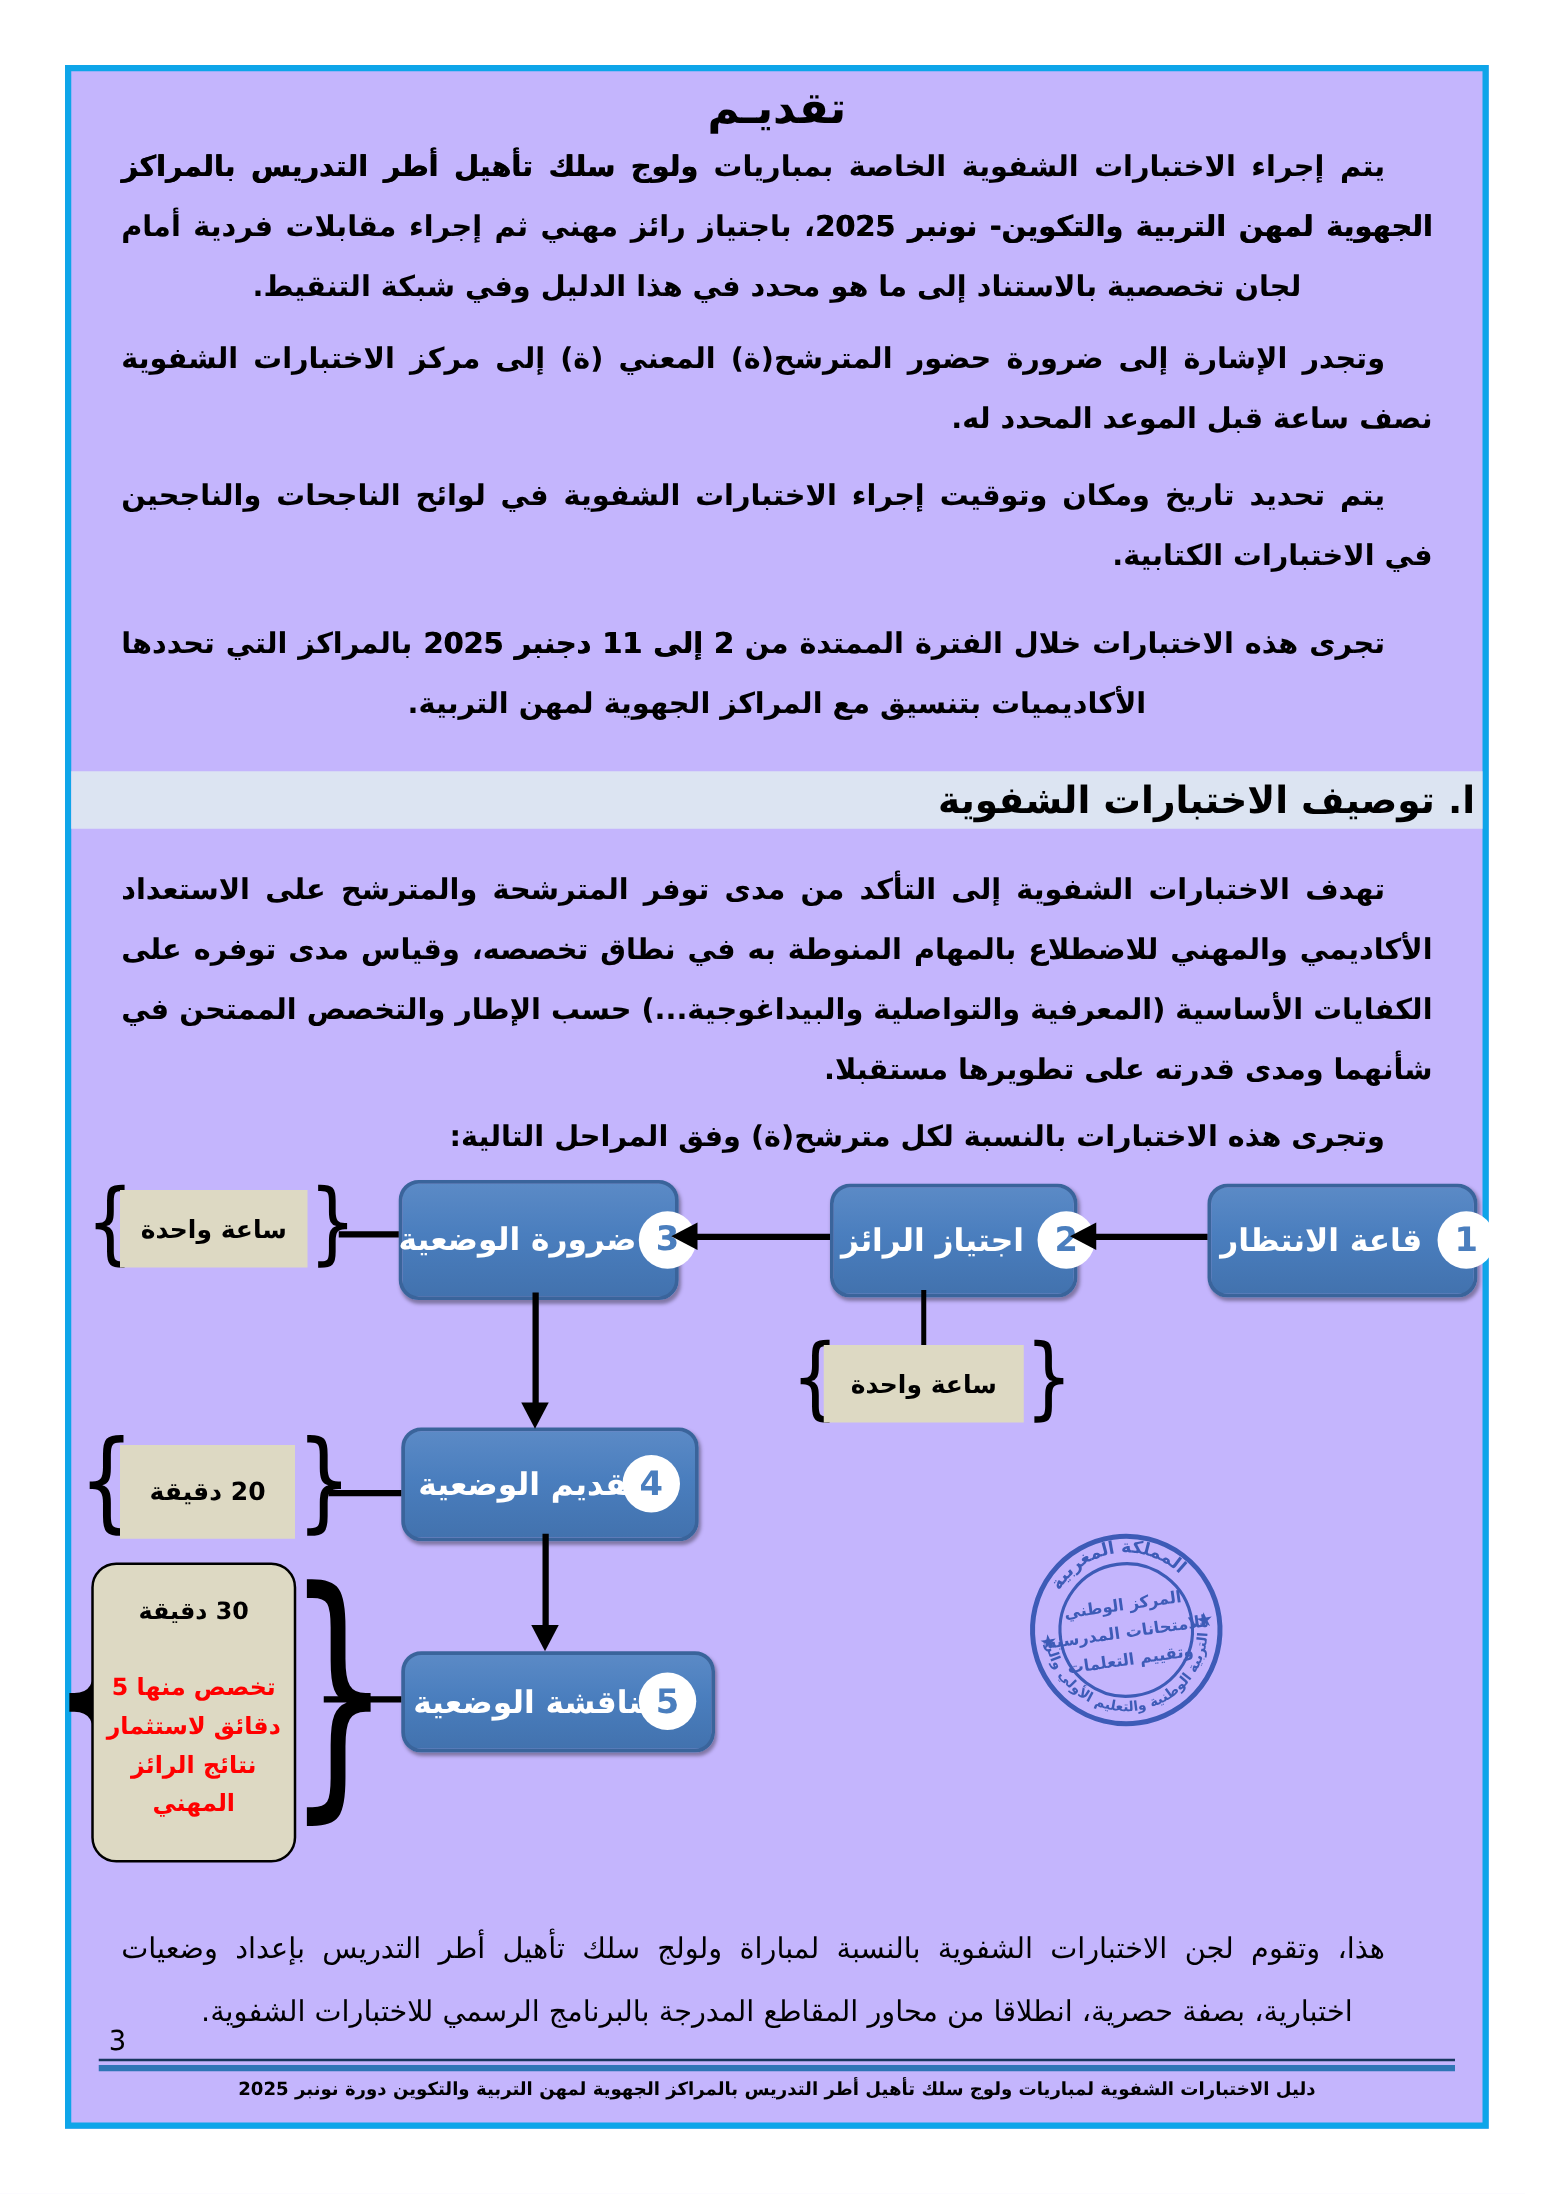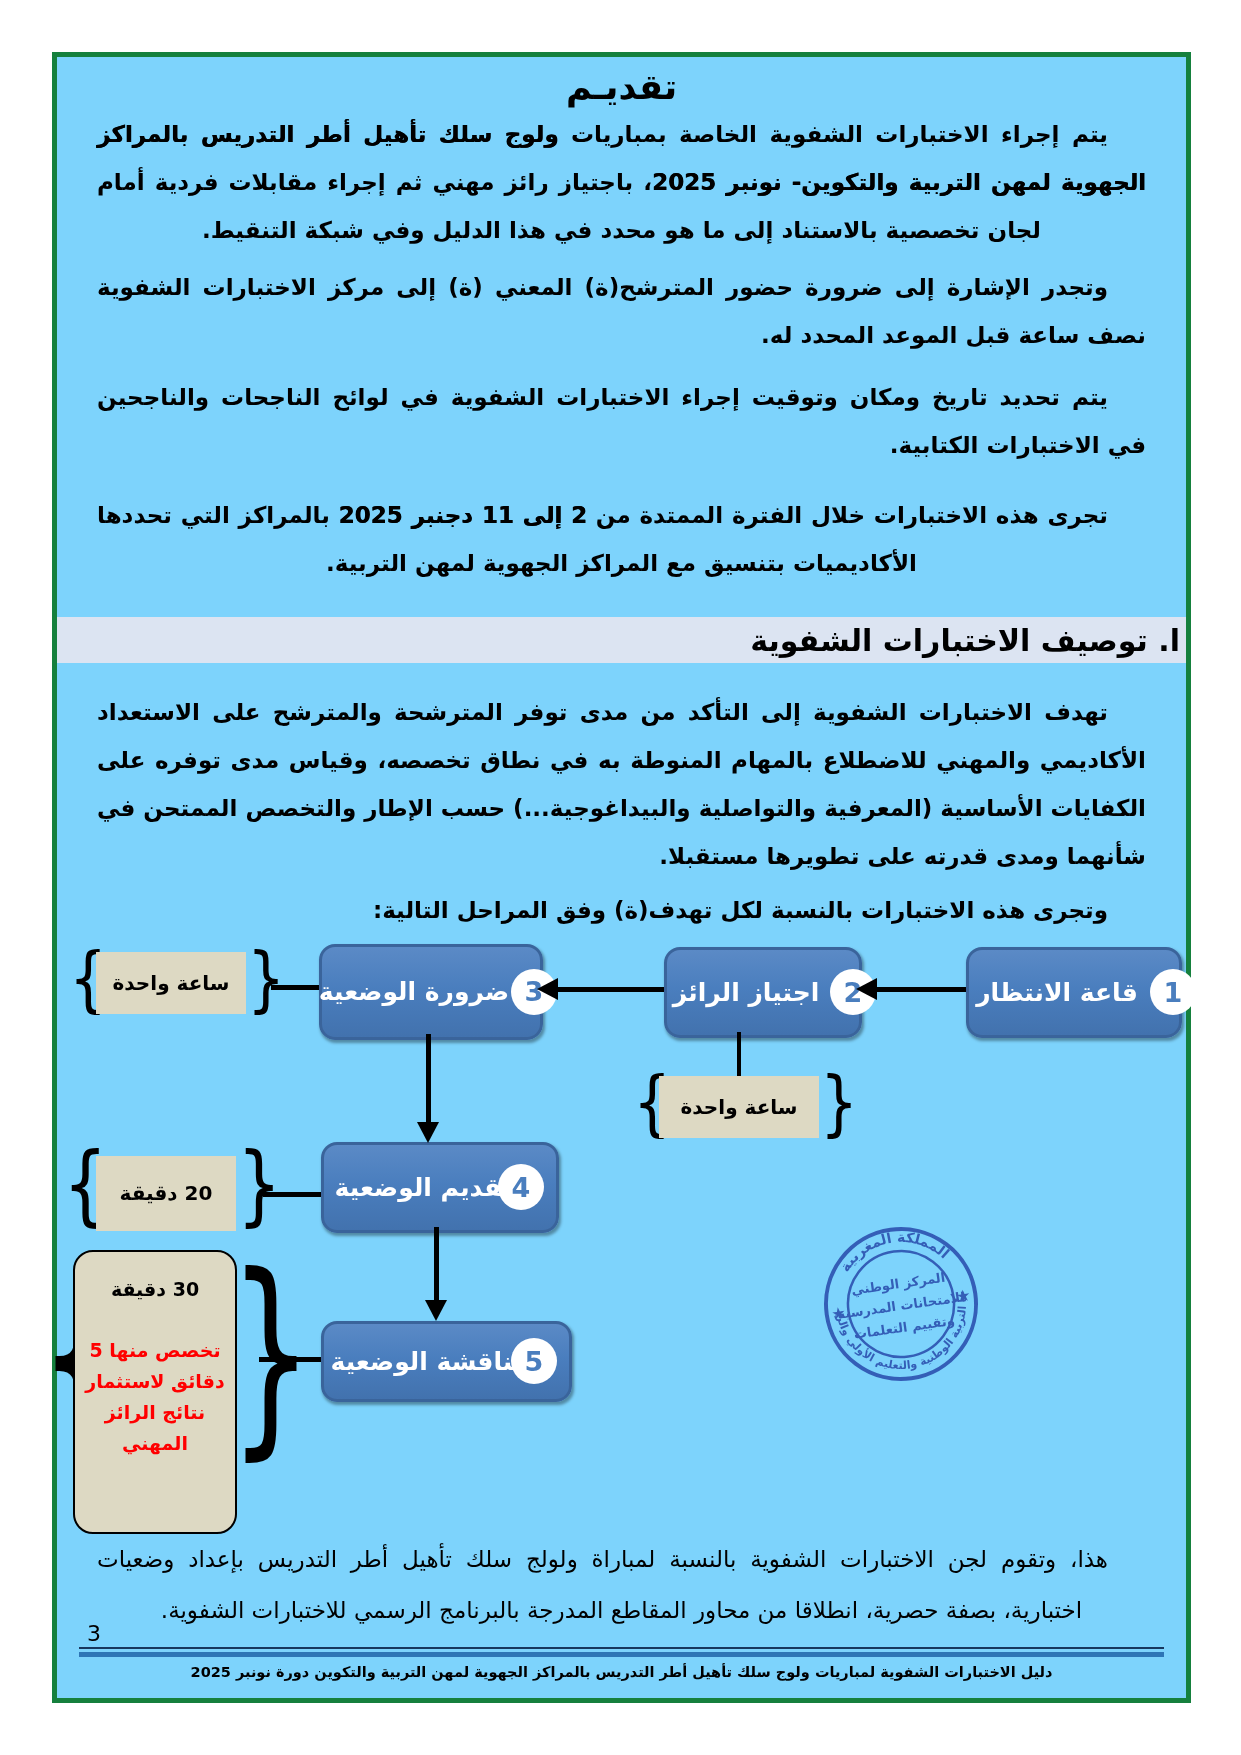--- a/index.html
+++ b/index.html
@@ -1,17 +1,17 @@
 <!DOCTYPE html>
 <html lang="ar"><head>
 <meta charset="utf-8">
 <style>
   html,body{margin:0;padding:0;background:#ffffff;}
   body{width:1241px;height:1755px;position:relative;font-family:"DejaVu Sans",sans-serif;}
-  .frame{position:absolute;left:52px;top:52px;width:1129px;height:1641px;border:5px solid #15803d;background:#7dd3fc;}
+  .frame{position:absolute;left:52px;top:52px;width:1129px;height:1641px;border:5px solid #0ea5e9;background:#c4b5fd;}
   .content{position:absolute;left:0;top:0;right:0;direction:rtl;padding:0 40px;}
   .doc-title{text-align:center;font-size:35px;font-weight:700;margin:10px 0 4px 0;color:#000;}
   .para{font-size:23px;line-height:2.08;text-align:justify;text-align-last:right;text-indent:38px;color:#000;margin:0;}
   .heavy{font-weight:700;}
   .last-center{text-align-last:center;}
   .mt1{margin-top:10px;}
   .mt2{margin-top:14px;}
   .mt3{margin-top:22px;}
   .xbold{text-shadow:0.5px 0 0 currentColor;}
   .section-bar{margin:30px -40px 0 -40px;height:46px;background:#dce4f2;display:flex;align-items:center;
@@ -30,21 +30,21 @@
   .step1{left:909px;top:8px;width:210px;height:85px;}
   .step2{left:607px;top:8px;width:192px;height:85px;}
   .step3{left:262px;top:5px;width:218px;height:90px;}
   .step4{left:264px;top:203px;width:232px;height:85px;}
   .step5{left:264px;top:382px;width:245px;height:75px;}
   .note{position:absolute;background:#ddd9c3;display:flex;align-items:center;justify-content:center;
     font-weight:700;font-size:20px;color:#000;text-align:center;direction:rtl;}
   .note1{left:39px;top:13px;width:150px;height:62px;}
   .note2{left:602px;top:137px;width:160px;height:62px;}
   .note3{left:39px;top:217px;width:140px;height:75px;}
-  .note4{left:16px;top:311px;width:164px;height:284px;border:2.5px solid #000;border-radius:20px;
+  .note4{left:16px;top:311px;width:164px;height:240px;border:2.5px solid #000;border-radius:20px;
     flex-direction:column;justify-content:flex-start;padding-top:22px;box-sizing:border-box;font-size:19px;line-height:1.62;}
   .note4 .red{color:#FF0000;font-weight:700;padding:0 6px;margin-top:31px;}
   .brace{position:absolute;line-height:1;font-weight:400;color:#000;pointer-events:none;}
   .br-s{font-size:60px;transform:scaleY(1.2);}
   .br-m{font-size:70px;transform:scaleY(1.25);}
   .br-big{font-size:132px;transform:scaleY(1.62);}
   .hline{position:absolute;height:5px;background:#000;}
   .vline{position:absolute;width:5px;background:#000;}
   .head-left{position:absolute;width:0;height:0;border-top:11px solid transparent;border-bottom:11px solid transparent;border-right:21px solid #000;}
   .head-down{position:absolute;width:0;height:0;border-left:11px solid transparent;border-right:11px solid transparent;border-top:21px solid #000;}
@@ -70,21 +70,21 @@
     <p class="para heavy mt1">وتجدر الإشارة إلى ضرورة حضور المترشح(ة) المعني (ة) إلى مركز الاختبارات الشفوية نصف ساعة قبل الموعد المحدد له.</p>
 
     <p class="para heavy mt2">يتم تحديد تاريخ ومكان وتوقيت إجراء الاختبارات الشفوية في لوائح الناجحات والناجحين في الاختبارات الكتابية.</p>
 
     <p class="para heavy mt3 last-center"><span>تجرى هذه الاختبارات خلال الفترة الممتدة من </span><span class="xbold">2 إلى 11 دجنبر 2025</span><span> بالمراكز التي تحددها الأكاديميات بتنسيق مع المراكز الجهوية لمهن التربية.</span></p>
 
     <div class="section-bar">ا. توصيف الاختبارات الشفوية</div>
 
     <p class="para heavy" style="margin-top:26px;">تهدف الاختبارات الشفوية إلى التأكد من مدى توفر المترشحة والمترشح على الاستعداد الأكاديمي والمهني للاضطلاع بالمهام المنوطة به في نطاق تخصصه، وقياس مدى توفره على الكفايات الأساسية (المعرفية والتواصلية والبيداغوجية...) حسب الإطار والتخصص الممتحن في شأنهما ومدى قدرته على تطويرها مستقبلا.</p>
 
-    <p class="para heavy flow-intro">وتجرى هذه الاختبارات بالنسبة لكل تهدف(ة) وفق المراحل التالية:</p>
+    <p class="para heavy flow-intro">وتجرى هذه الاختبارات بالنسبة لكل مترشح(ة) وفق المراحل التالية:</p>
 
     <div class="flowchart">
 
       <div class="fc-box step1">
         <span class="fc-num edge-num">1</span>
         <span class="lbl">قاعة الانتظار</span>
       </div>
       <div class="fc-box step2">
         <span class="fc-num edge-num">2</span>
         <span class="lbl">اجتياز الرائز</span>

